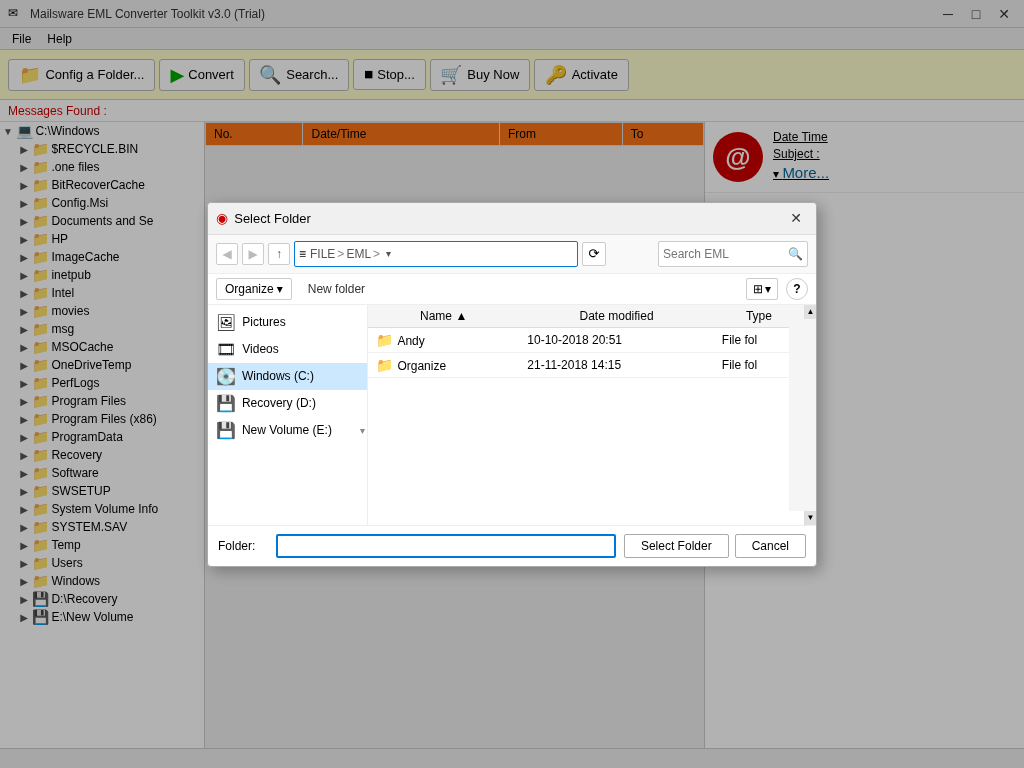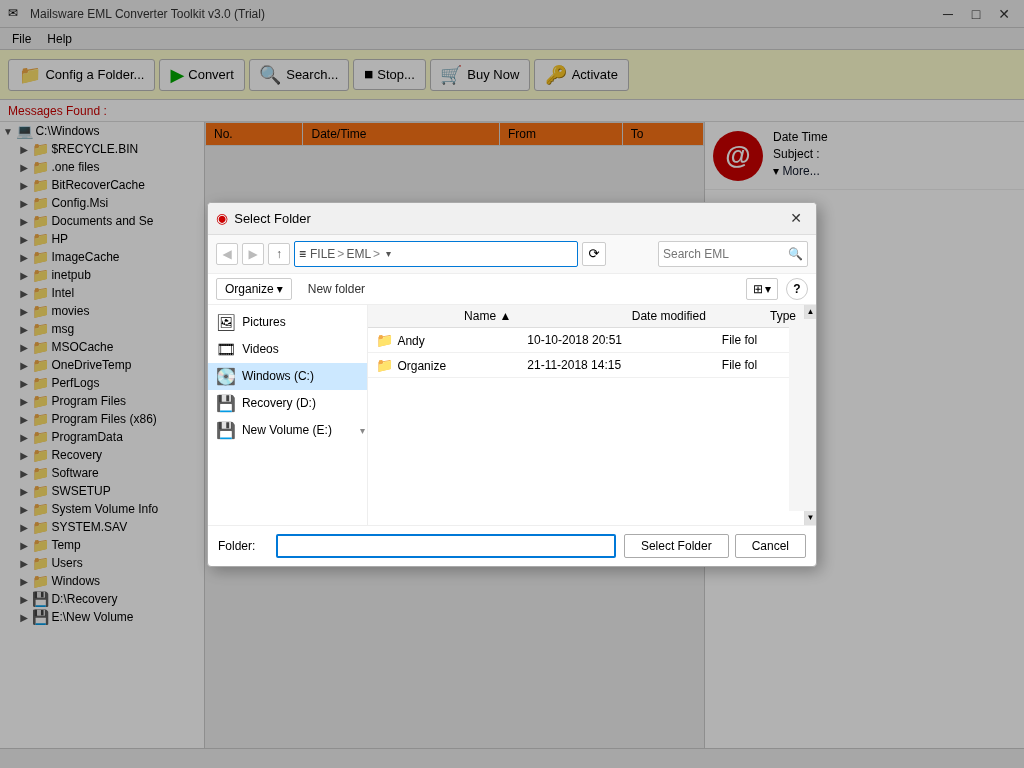--- a/index.html
+++ b/index.html
@@ -142,22 +142,22 @@
       border-radius: 50%;
       display: flex;
       align-items: center;
       justify-content: center;
       color: white;
       font-size: 26px;
       font-weight: bold;
       flex-shrink: 0;
     }
     .preview-meta { font-size: 12px; }
-    .preview-meta div { margin-bottom: 3px; }
-    .more-btn { color: #0f172a; cursor: pointer; font-size: 12px; }
+    .preview-meta div { margin-bottom: 3px; text-decoration: underline; }
+    .more-btn { color: #0369a1; cursor: pointer; font-size: 15px; }
 
     
     .status-bar {
       height: 20px;
       background: #f0f0f0;
       border-top: 1px solid #ccc;
       display: flex;
       align-items: center;
       padding: 0 8px;
       font-size: 11px;
@@ -308,21 +308,21 @@
       flex-direction: column;
     }
     .dialog-file-table {
       width: 100%;
       border-collapse: collapse;
     }
     .dialog-file-table th {
       background: #f5f5f5;
       border-bottom: 1px solid #ddd;
       padding: 4px 8px;
-      text-align: right;
+      text-align: center;
       font-size: 12px;
       font-weight: normal;
       position: sticky;
       top: 0;
       cursor: pointer;
       margin-top: 29px;
     }
     .dialog-file-table td {
       padding: 4px 8px;
       font-size: 12px;

